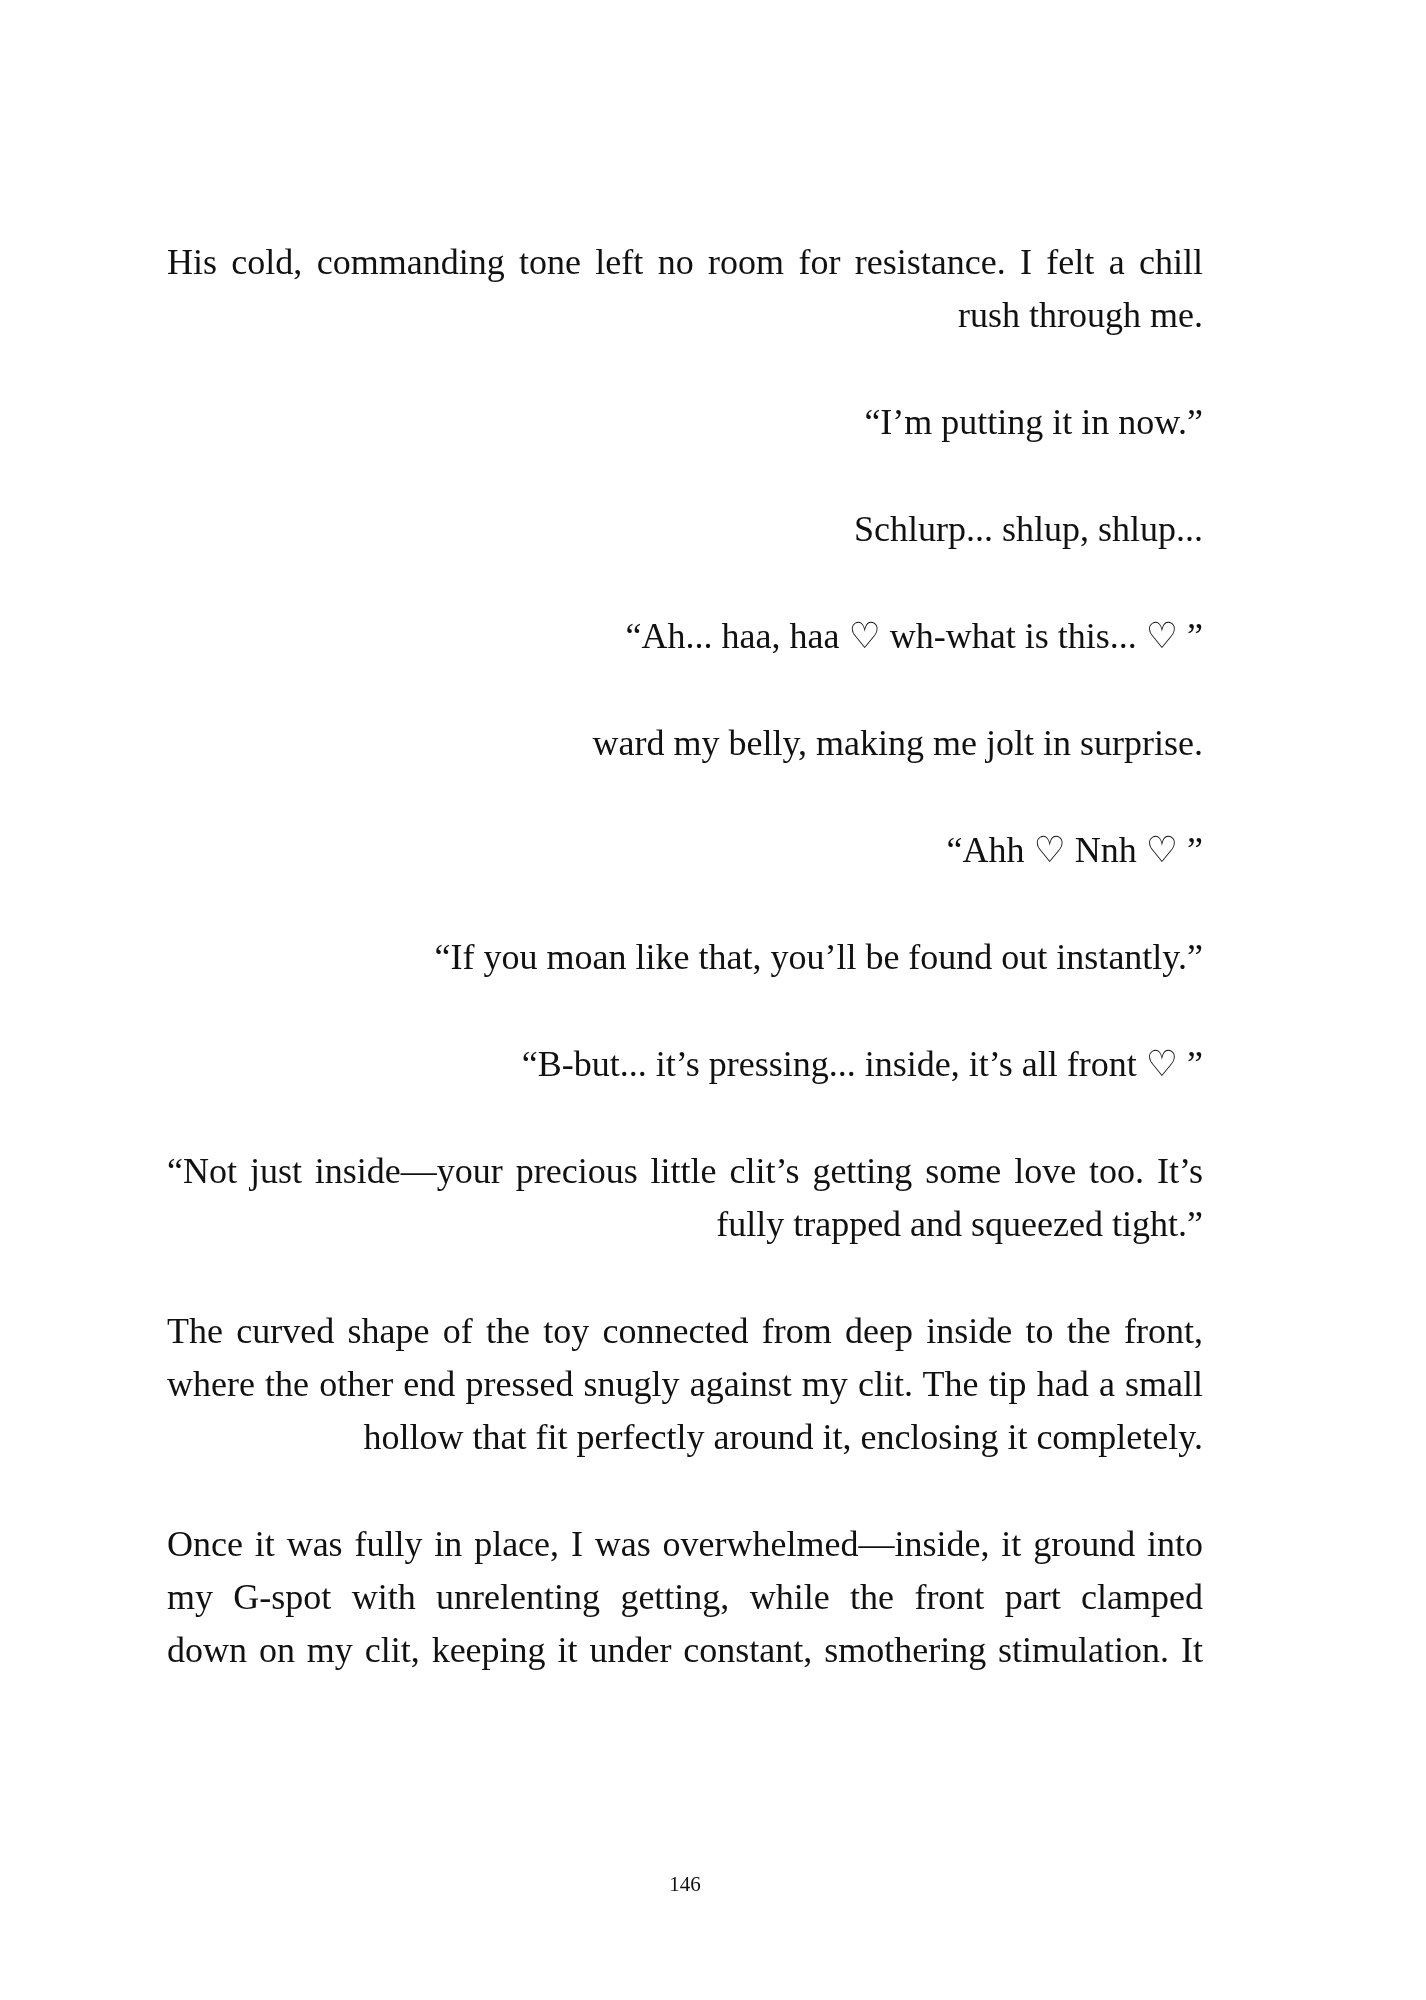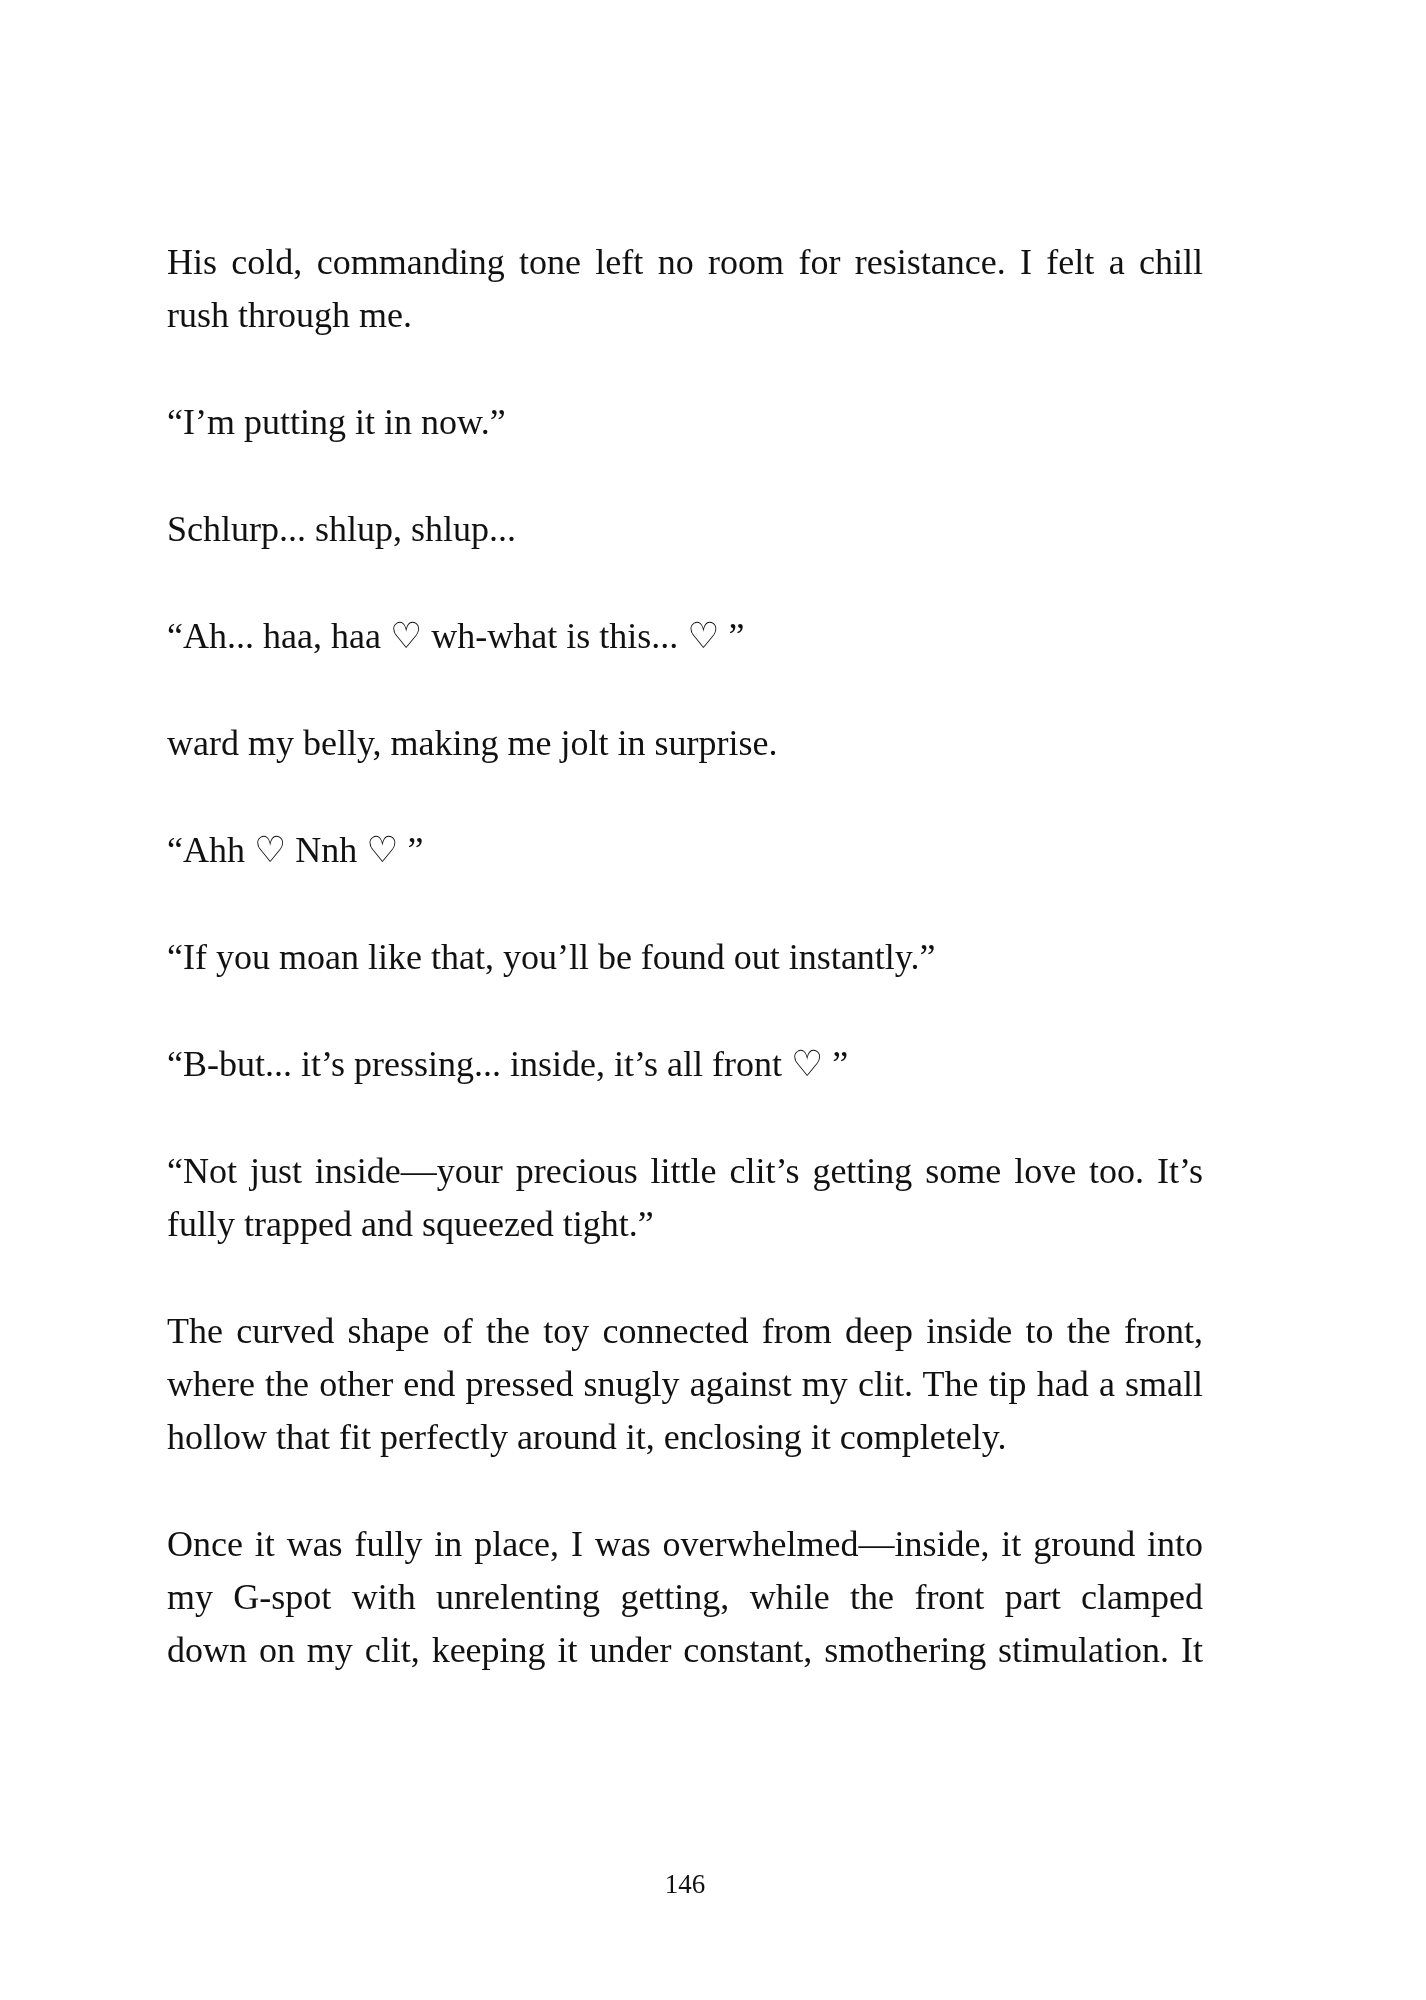--- a/index.html
+++ b/index.html
@@ -24,34 +24,34 @@
     line-height: 53px;
     color: #111111;
   }
   .paragraph {
     margin: 0 0 54px 0;
   }
   .paragraph:last-child {
     margin-bottom: 11px;
   }
   .line {
-    text-align: left;
+    text-align: right;
     white-space: normal;
   }
   .line.justified {
     text-align: justify;
     text-align-last: justify;
   }
   .page-number {
     position: absolute;
     left: 167px;
     top: 1871px;
     width: 1036px;
     text-align: center;
-    font-size: 27px;
+    font-size: 21px;
     line-height: 27px;
     color: #111111;
   }
 </style>
 </head>
 <body>
 
 <div class="page" style="background: rgb(255, 255, 255);">
   <div class="text-block" style="color: rgb(17, 17, 17);">
       <div class="paragraph">

